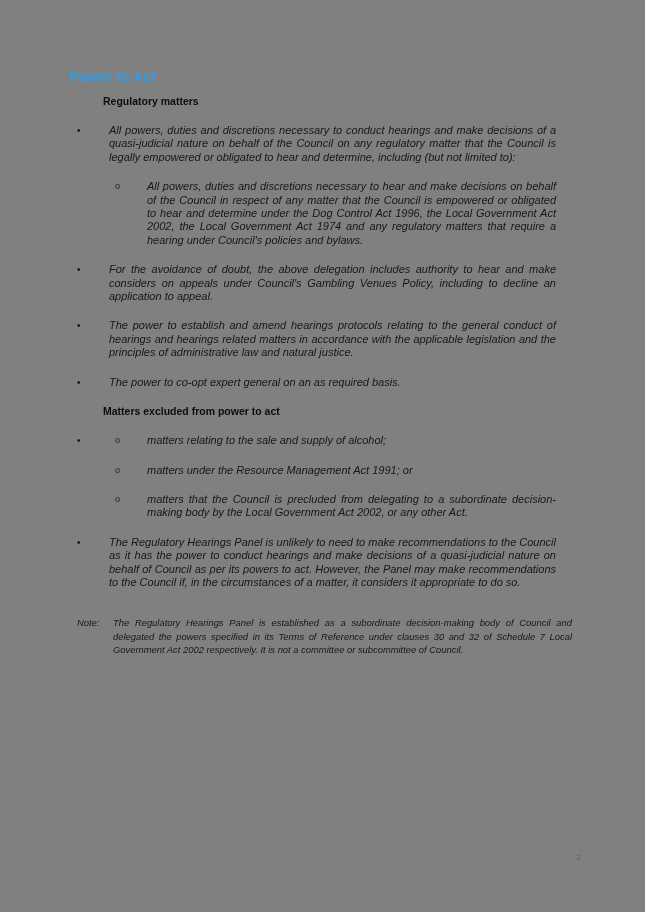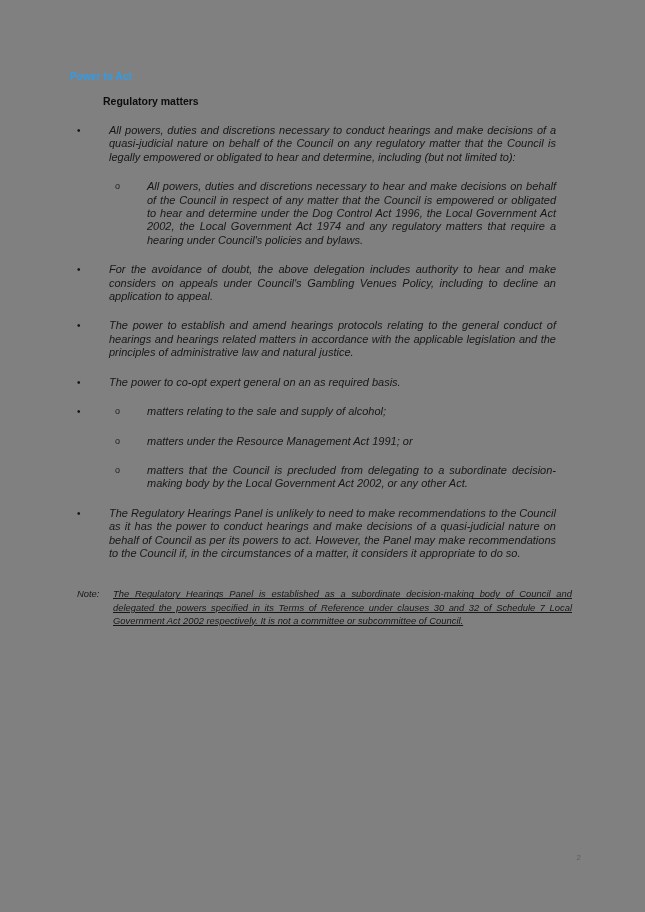--- a/index.html
+++ b/index.html
@@ -20,21 +20,21 @@
     background: #808080;
   }
   .content {
     position: absolute;
     left: 70px;
     top: 70px;
     width: 502px;
   }
 
   h2.section-heading {
-    font-size: 10px;
+    font-size: 14px;
     font-weight: bold;
     color: #2f9ce8;
     margin: 0 0 11px 0;
     letter-spacing: 0.1px;
     line-height: 14px;
   }
   h2.section-heading.second {
     margin-top: 31px;
   }
 
@@ -110,21 +110,20 @@
 
   .note {
     position: relative;
     margin-top: 27px;
     padding-left: 43px;
     font-size: 9.4px;
     line-height: 13.2px;
     color: #161616;
     font-style: italic;
     text-align: justify;
-    text-decoration: underline;
   }
   .note > .note-label {
     position: absolute;
     left: 7px;
     top: 0;
     font-style: italic;
     font-size: 9.4px;
     line-height: 13.2px;
   }
 
@@ -167,20 +166,21 @@
         <span class="marker">•</span>
         <p class="para">The power to establish and amend hearings protocols relating to the general conduct of hearings and hearings related matters in accordance with the applicable legislation and the principles of administrative law and natural justice.</p>
       </li>
 
       <li class="bullet-item">
         <span class="marker">•</span>
         <p class="para">The power to co-opt expert general on an as required basis.</p>
       </li>
     </ul>
 
+    <h3 class="sub-heading excluded">Matters excluded from power to act</h3>
 
     <ul class="level1">
       <li class="bullet-item">
         <span class="marker">•</span>
         <ul class="level2 excluded-list">
           <li class="sub-bullet-item">
             <span class="marker">o</span>
             <p class="para">matters relating to the sale and supply of alcohol;</p>
           </li>
           <li class="sub-bullet-item">

